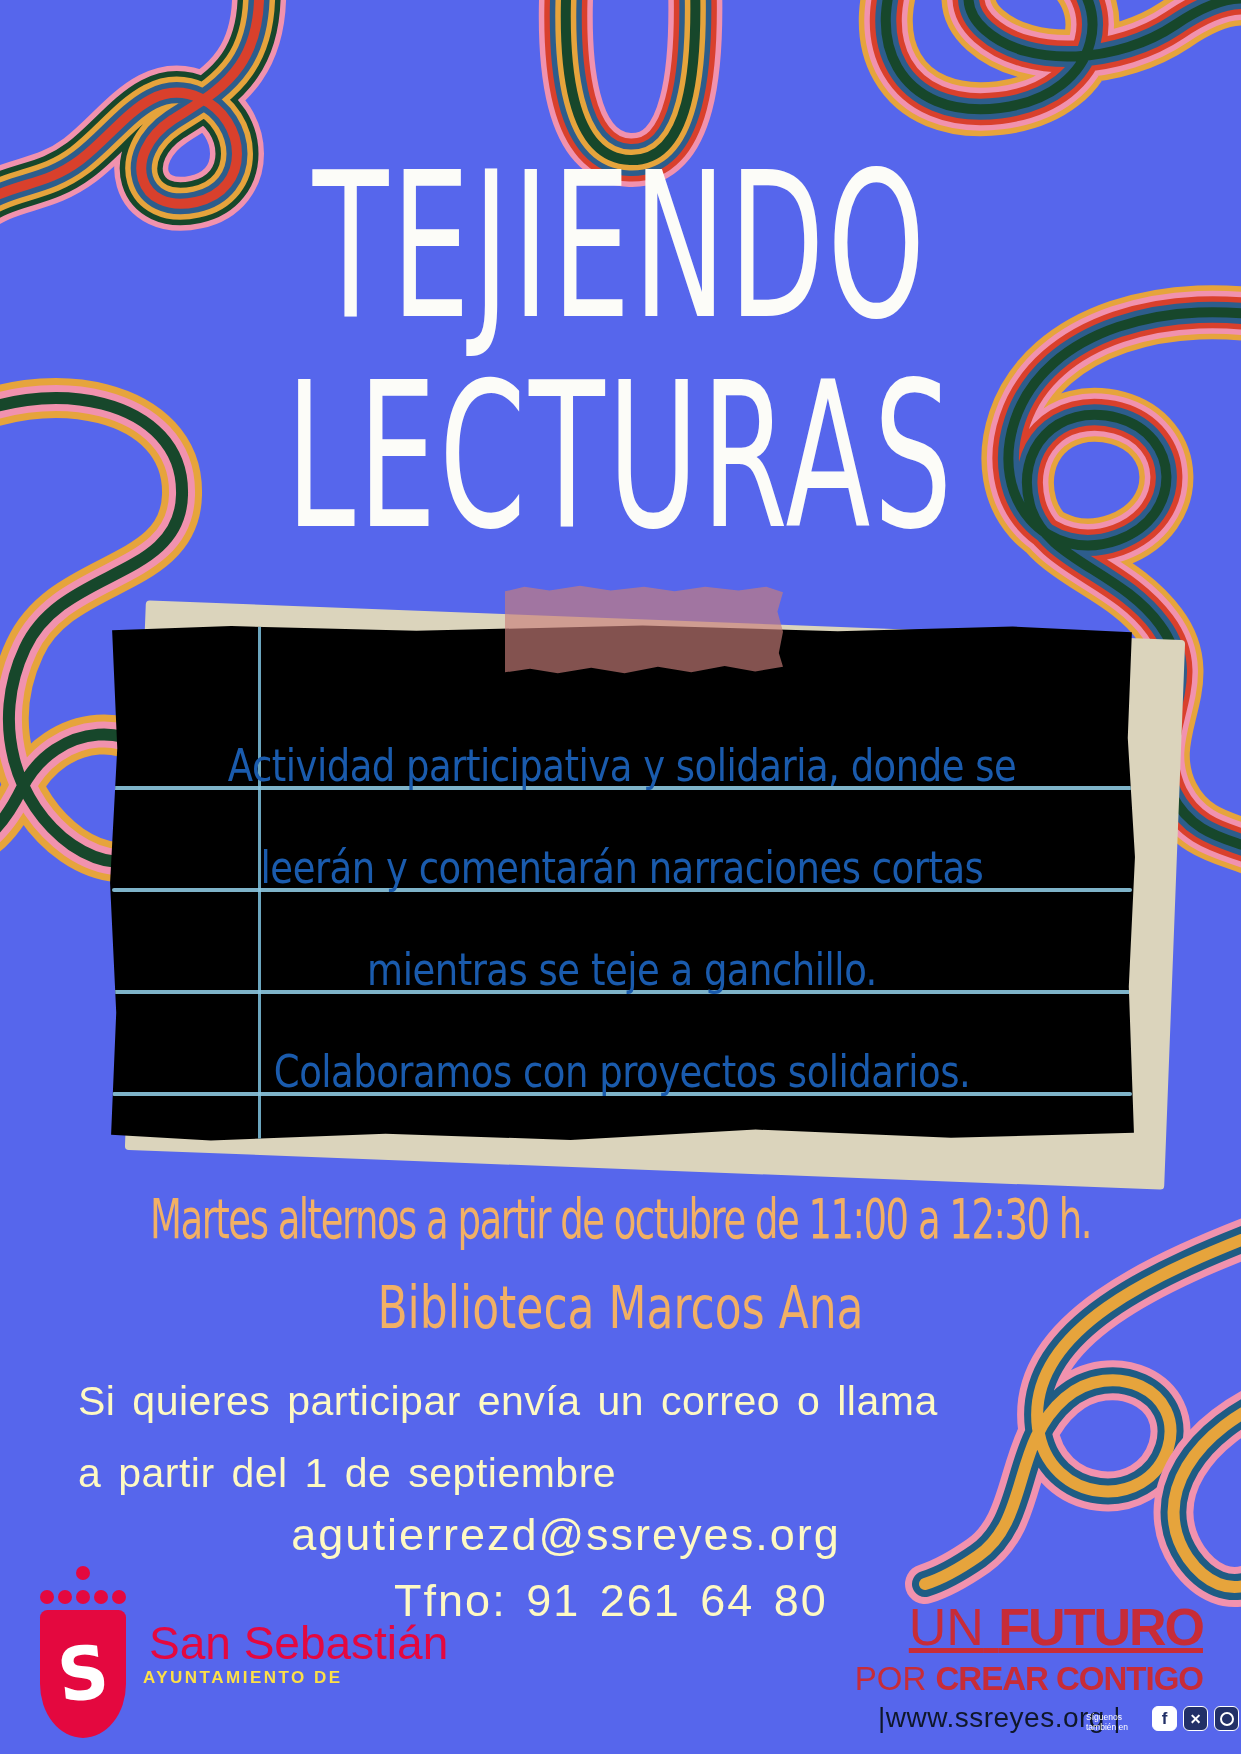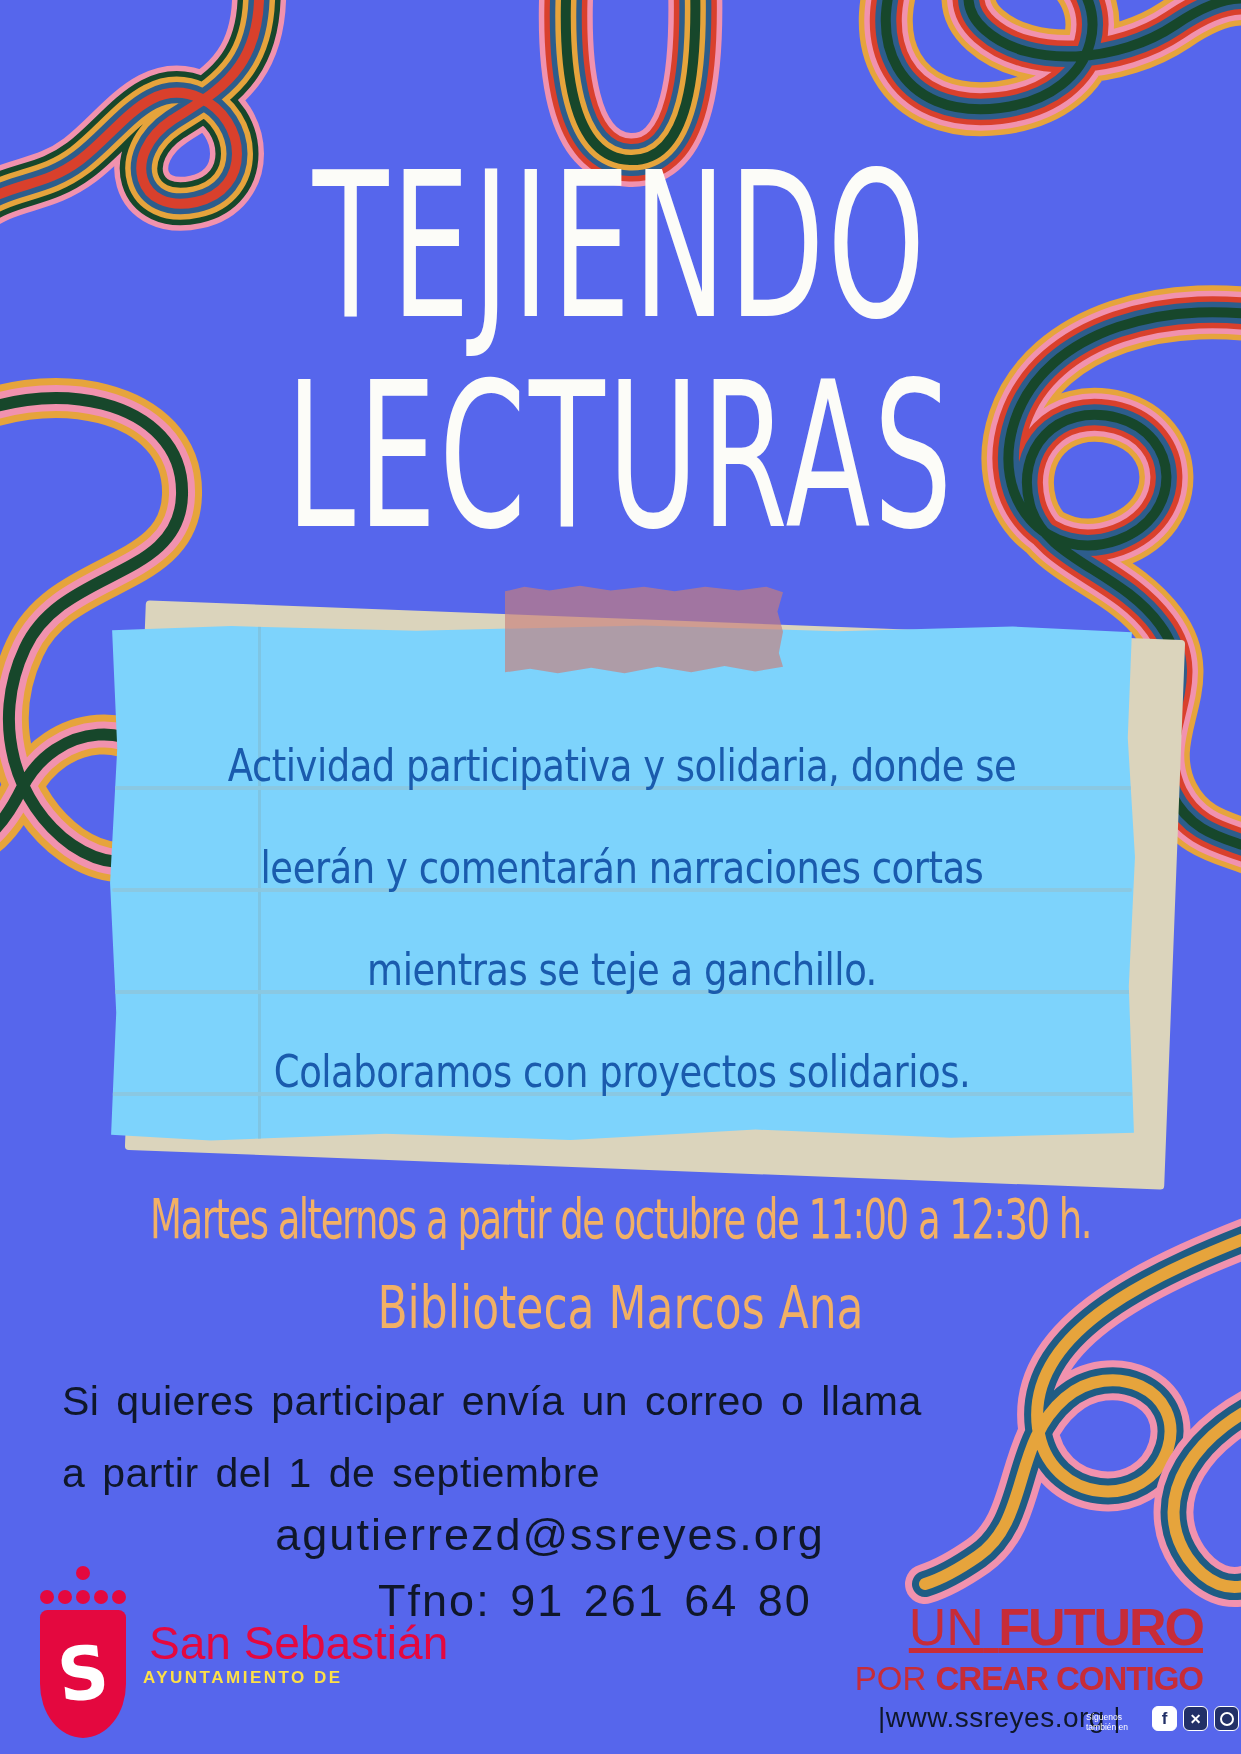--- a/index.html
+++ b/index.html
@@ -20,21 +20,21 @@
     transform:scaleY(1.62); transform-origin:50% 0;
   }
 
   
   .paper-beige{
     z-index:2; left:135px; top:620px; width:1040px; height:550px;
     background:#DBD4BC; transform:rotate(2.2deg); border-radius:4px;
   }
   .paper-white{
     z-index:2; left:108px; top:624px; width:1028px; height:518px;
-    background:#7dd3fc;
+    background:#000000;
     clip-path:polygon(0.4% 1.2%,12% 0.4%,30% 1.3%,52% 0.3%,71% 1.4%,88% 0.5%,99.6% 1.6%,99.2% 22%,99.9% 45%,99.3% 70%,99.8% 98.2%,82% 99.2%,63% 97.6%,45% 99.6%,27% 98.4%,10% 99.7%,0.3% 98.6%,0.8% 75%,0.2% 50%,0.9% 24%);
   }
   .vline{position:absolute; left:150px; top:0; bottom:0; width:3px; background:#7EC2DF; opacity:.85;}
   .hline{position:absolute; left:4px; right:4px; height:4px; background:#8CC6DF; opacity:.9; border-radius:2px;}
   .note-line{
     position:absolute; left:0; width:100%; text-align:center;
     font-family:"DejaVu Sans", sans-serif; font-size:37px; line-height:40px;
     letter-spacing:-0.5px; color:#1A5BAD;
     transform:scaleY(1.2); transform-origin:50% 100%;
   }
@@ -50,21 +50,21 @@
     font-family:"DejaVu Sans", sans-serif; font-size:37px; letter-spacing:-1.5px;
     transform:scaleY(1.5); transform-origin:50% 50%;
   }
   .schedule2{
     z-index:3; top:1282px; color:#F2B065;
     font-family:"DejaVu Sans", sans-serif; font-size:44px; letter-spacing:0;
     transform:scaleY(1.35); transform-origin:50% 50%;
   }
 
   
-  .contact{z-index:3; color:#0f172a; font-size:41px; letter-spacing:0.5px; word-spacing:5px; line-height:46px;}
+  .contact{z-index:3; color:#fef9c3; font-size:41px; letter-spacing:0.5px; word-spacing:5px; line-height:46px;margin-left:16px;}
   .c1{left:62px; top:1378px;}
   .c2{left:62px; top:1450px;}
   .c3{left:0; width:1100px; text-align:center; top:1512px; font-size:45px; letter-spacing:2px;}
   .c4{left:0; width:1190px; text-align:center; top:1578px; font-size:45px; letter-spacing:2px;}
 
   
   .logo-dots{z-index:3; left:40px; top:1566px; width:90px; height:46px;}
   .dot{position:absolute; width:14px; height:14px; border-radius:50%; background:#E4083F;}
   .logo-shield{
     z-index:3; left:40px; top:1610px; width:86px; height:128px;

